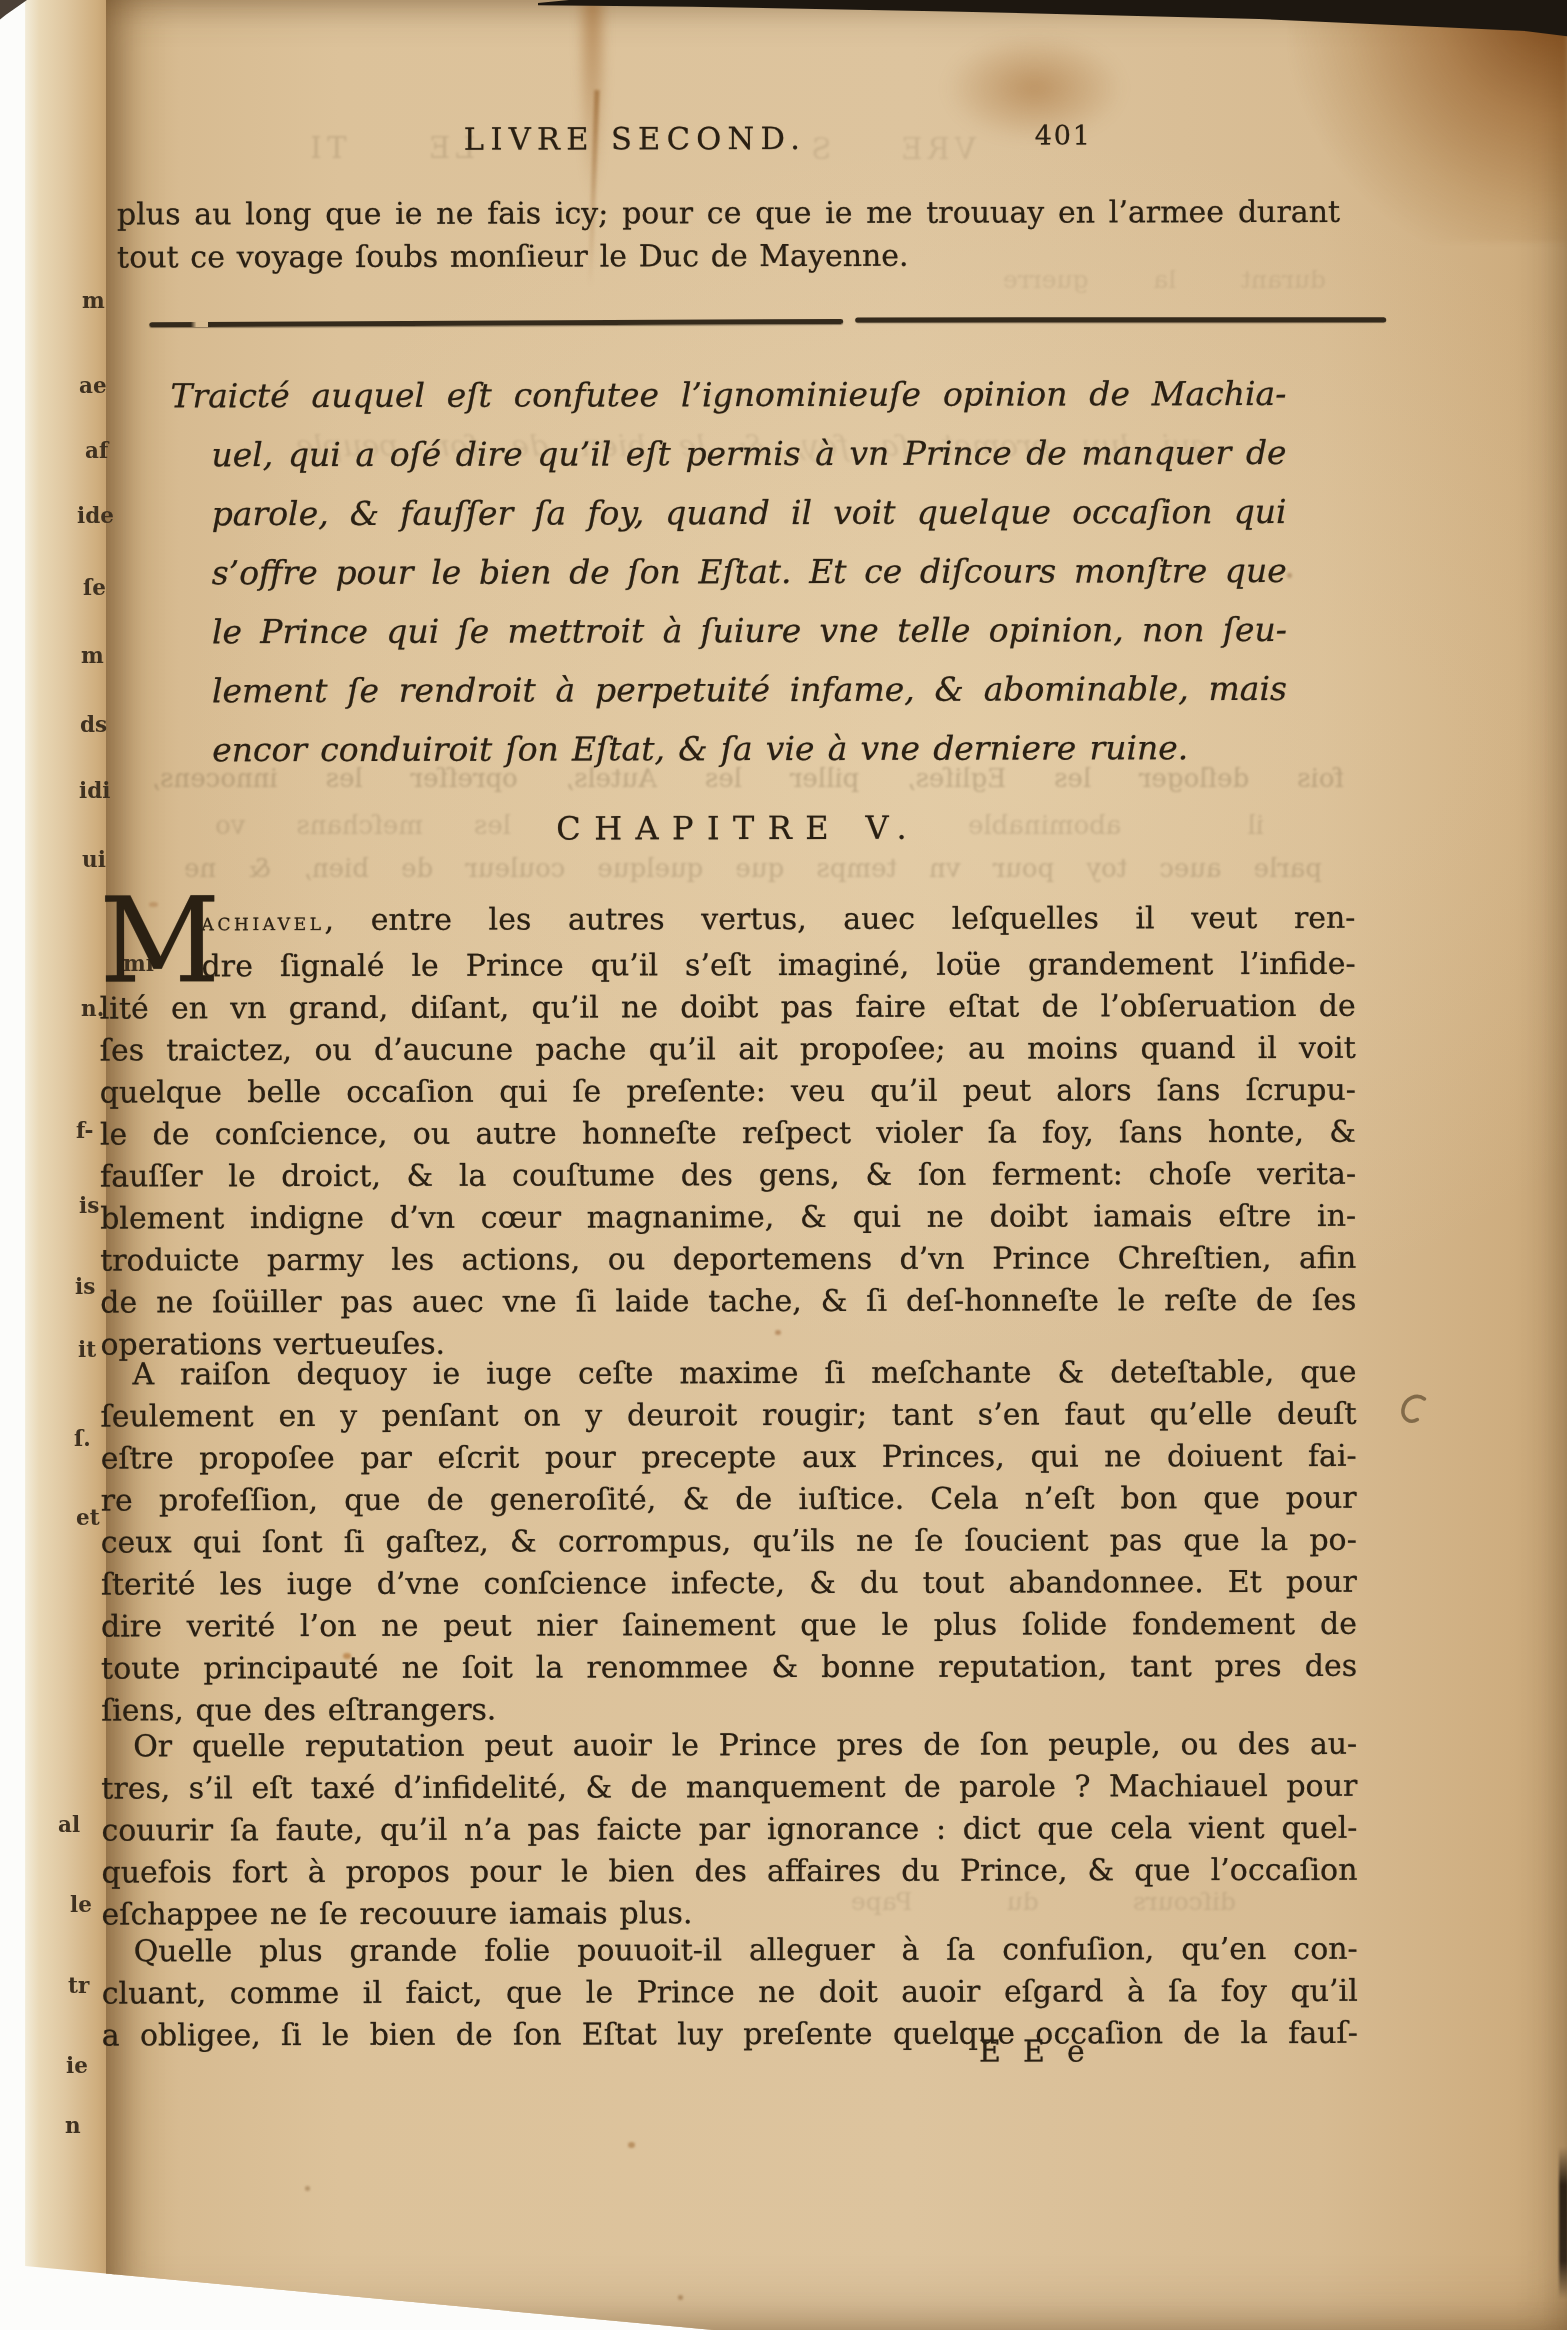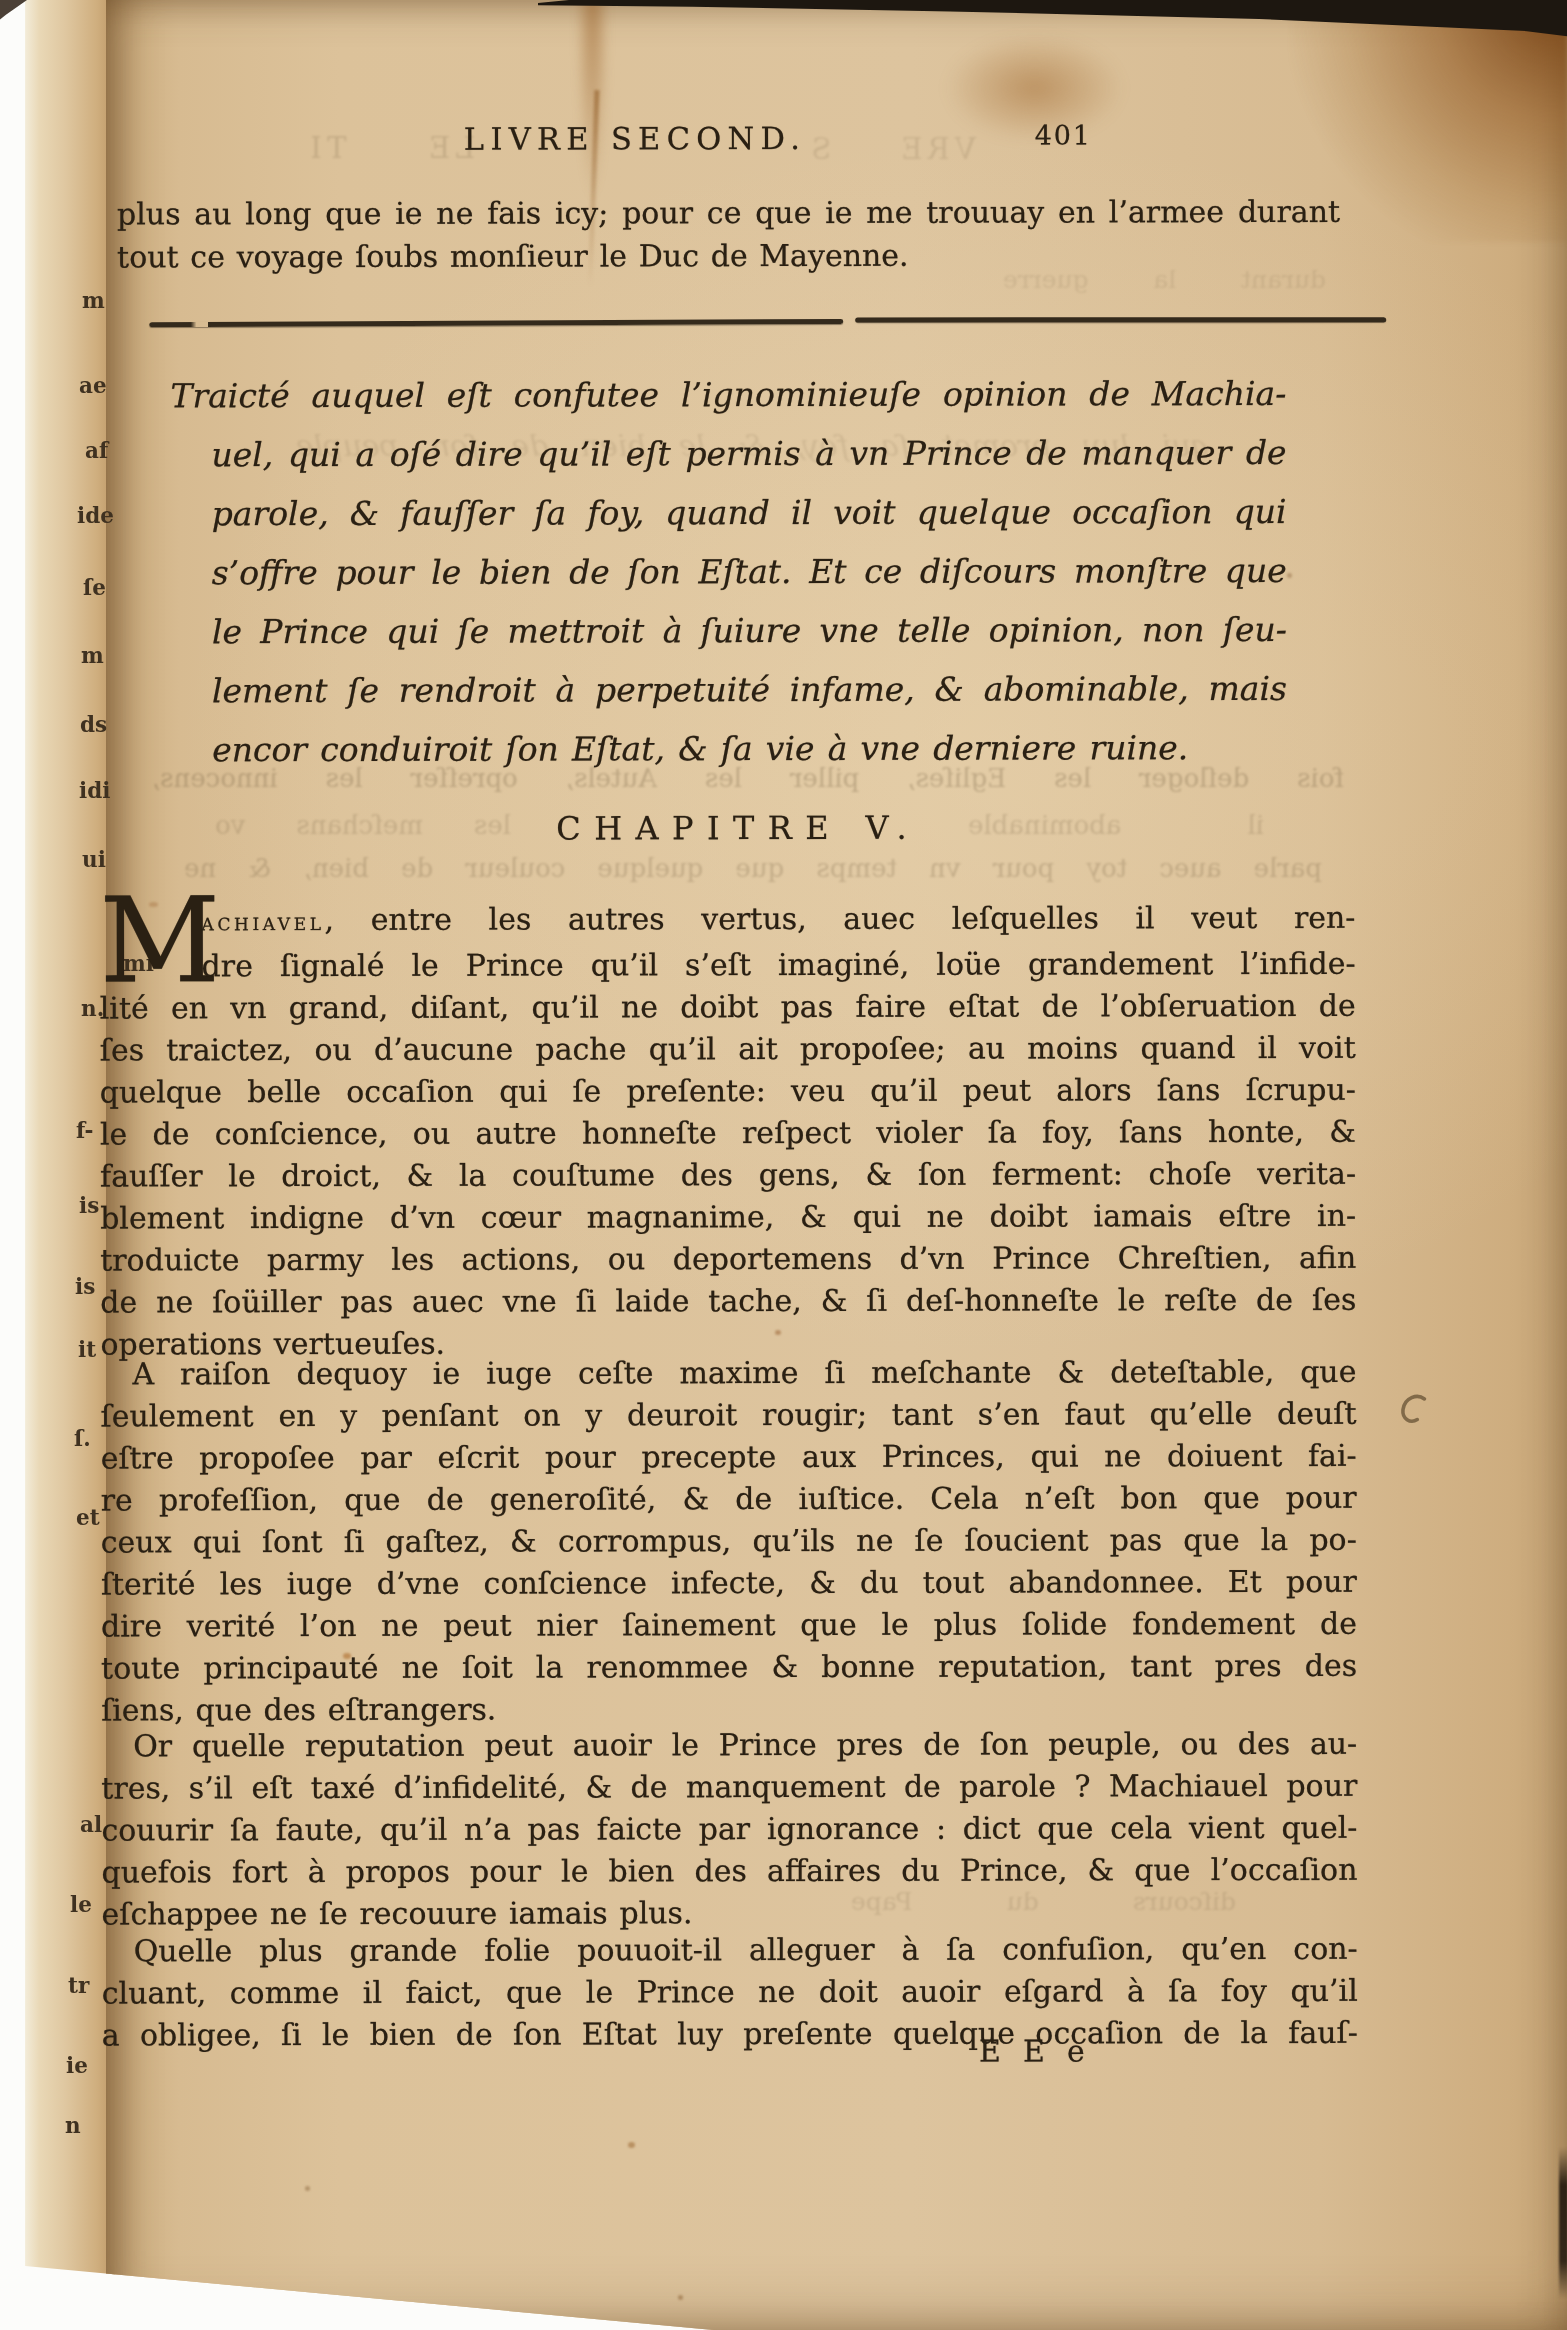--- a/index.html
+++ b/index.html
@@ -103,21 +103,21 @@
     <span class="frag" style="left:79px;top:778px;">idi</span>
     <span class="frag" style="left:82px;top:847px;">ui</span>
     <span class="frag" style="left:78px;top:951px;margin-left:45px;">mi</span>
     <span class="frag" style="left:81px;top:996px;">n.</span>
     <span class="frag" style="left:76px;top:1118px;">f-</span>
     <span class="frag" style="left:79px;top:1193px;">is</span>
     <span class="frag" style="left:75px;top:1274px;">is</span>
     <span class="frag" style="left:78px;top:1337px;">it</span>
     <span class="frag" style="left:74px;top:1426px;">ſ.</span>
     <span class="frag" style="left:76px;top:1505px;">et</span>
-    <span class="frag" style="left:80px;top:1812px;text-align:center;">al</span>
+    <span class="frag" style="left:58px;top:1812px;text-align:center;">al</span>
     <span class="frag" style="left:70px;top:1892px;">le</span>
     <span class="frag" style="left:68px;top:1973px;">tr</span>
     <span class="frag" style="left:66px;top:2053px;">ie</span>
     <span class="frag" style="left:65px;top:2113px;">n</span>
   </div>
 
   <span class="ghost" style="left:152px;top:763px;width:1192px;font-size:26px;opacity:.30;">fois deſloger les Egliſes, piller les Autels, opreſſer les innocens,</span>
   <span class="ghost" style="left:215px;top:810px;width:296px;font-size:26px;opacity:.22;">les meſchans vo</span>
   <span class="ghost" style="left:968px;top:810px;width:296px;font-size:26px;opacity:.22;">il abominable</span>
   <span class="ghost" style="left:184px;top:853px;width:1138px;font-size:26px;opacity:.26;">parle auec toy pour vn temps que quelque couleur de bien, &amp; ne</span>

